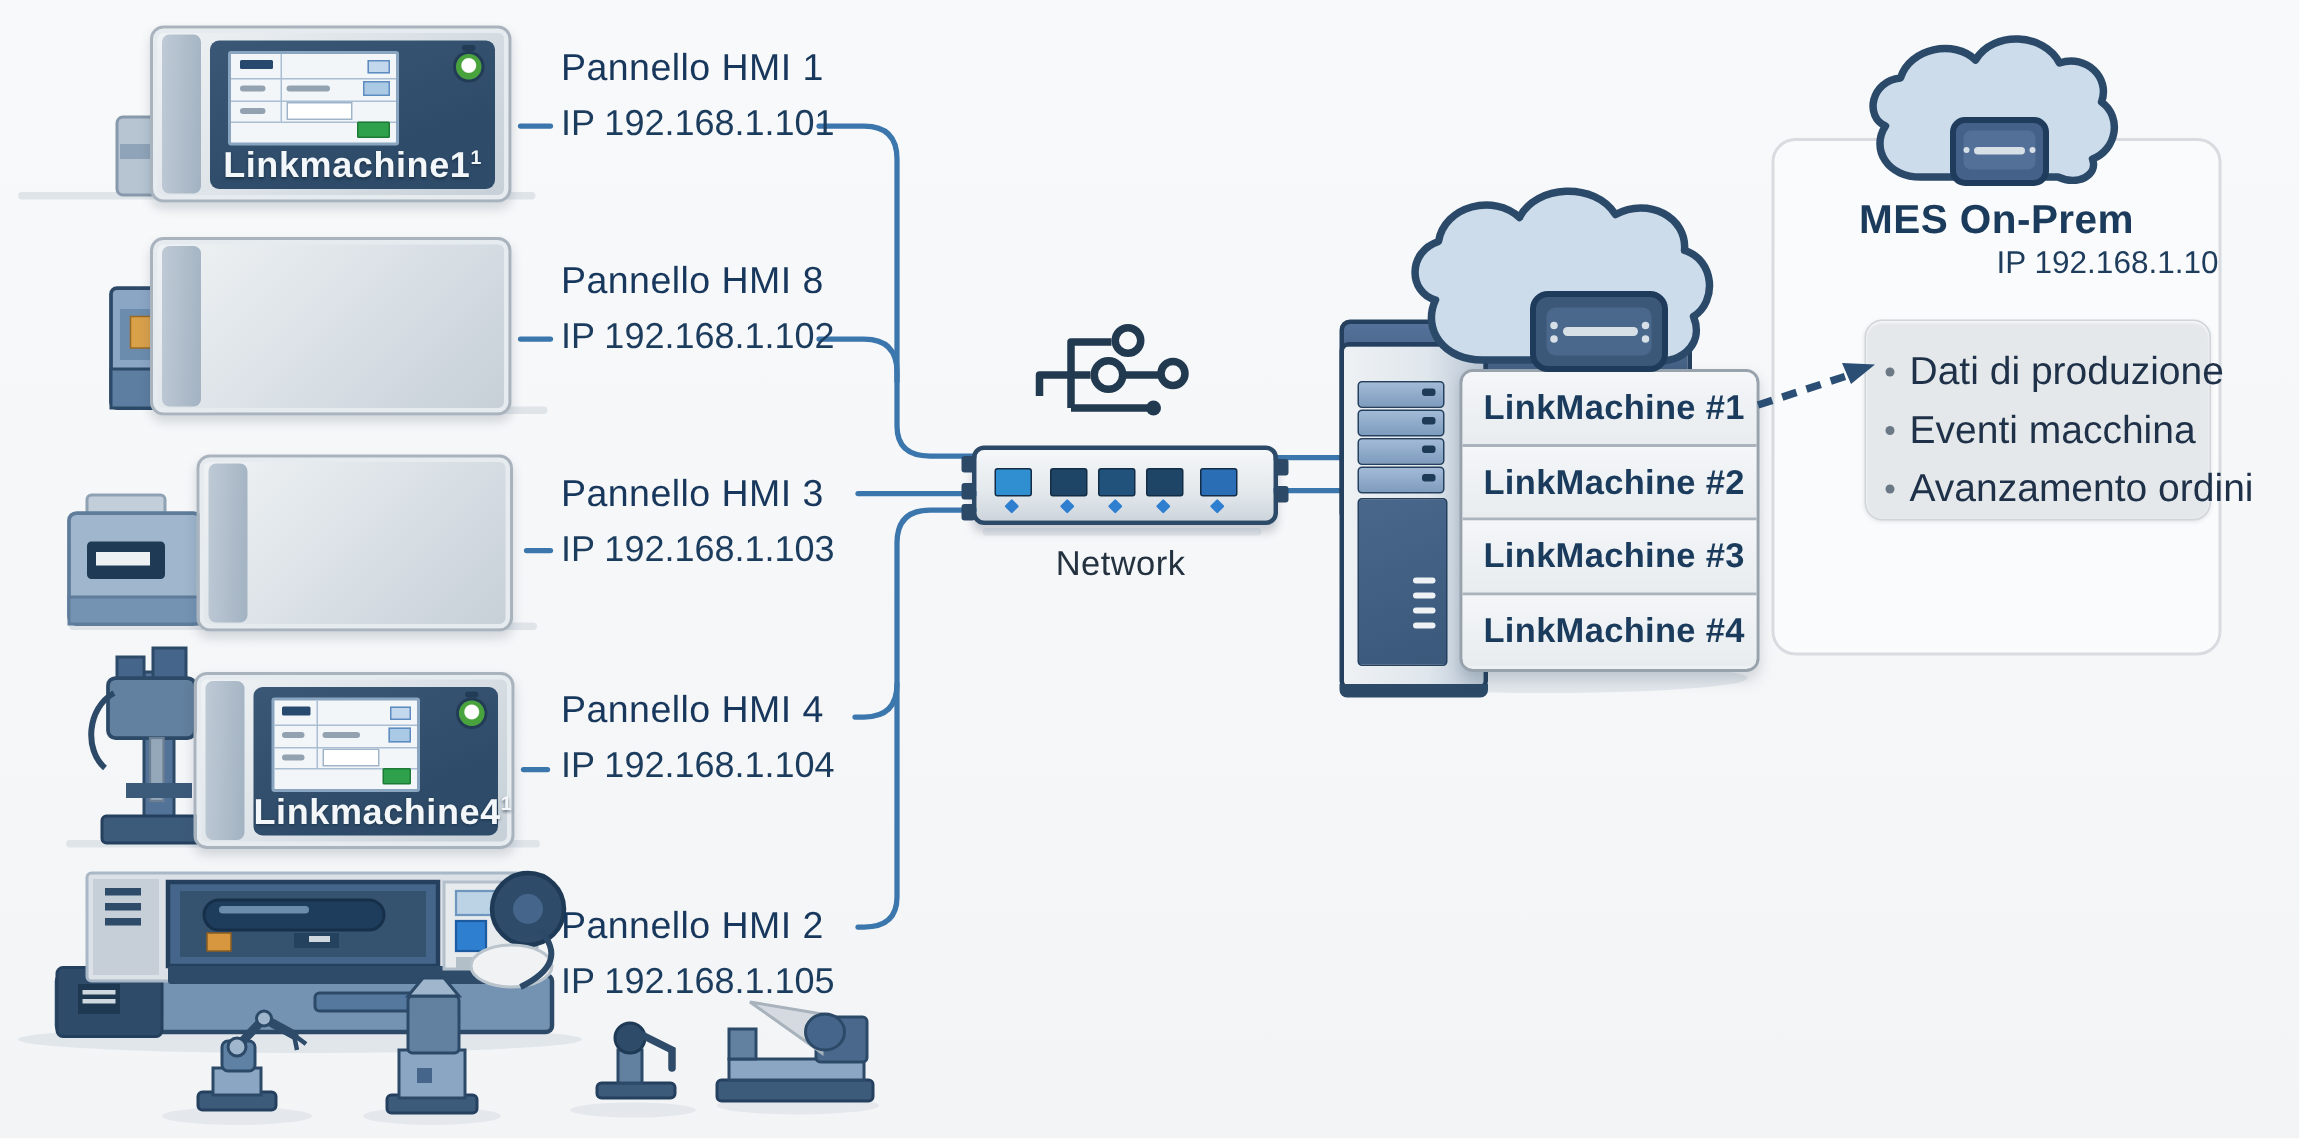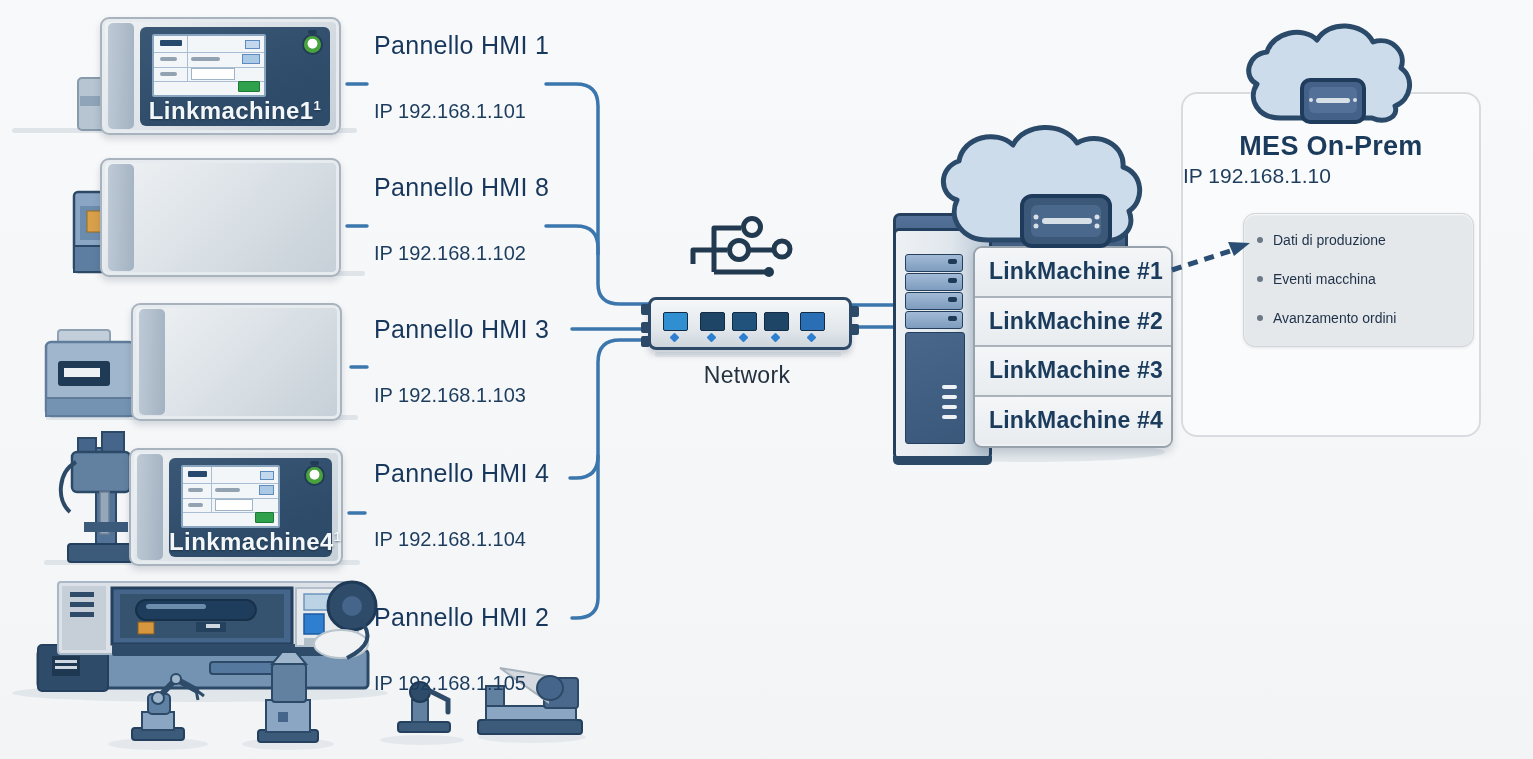--- a/index.html
+++ b/index.html
@@ -8,21 +8,21 @@
     background:linear-gradient(180deg,#f8f9fa 0%,#f5f6f8 70%,#f2f4f6 100%);
     font-family:"Liberation Sans", sans-serif;
   }
   svg.layer { position:absolute; left:0; top:0; width:1533px; height:759px; pointer-events:none; }
   svg.under { z-index:1; }
   svg.over  { z-index:6; }
 
   
   .lbl { position:absolute; left:374px; color:#17375c; white-space:nowrap; z-index:3; line-height:1; }
   .lbl.title { font-size:25px; font-weight:400; letter-spacing:.3px; }
-  .lbl.ip    { font-size:20px; font-weight:400; color:#1c3c5e;margin-top:30px; }
+  .lbl.ip    { font-size:24px; font-weight:400; color:#1c3c5e; }
 
   
   .hmi { position:absolute; z-index:2; border-radius:9px;
     background:linear-gradient(135deg,#f0f3f5 0%,#dde3e8 45%,#c6cfd7 100%);
     border:2px solid #a9b3bd;
     box-shadow:0 4px 7px rgba(45,65,88,.18), inset 0 0 0 3px #e6ebef; }
   .hmi .side { position:absolute; left:6px; top:4px; bottom:4px; width:26px; border-radius:5px;
     background:linear-gradient(90deg,#aebccb,#8fa2b5); opacity:.75; }
   .hmi .frame { position:absolute; left:38px; right:9px; top:8px; bottom:7px;
     background:linear-gradient(160deg,#3a5876 0%,#2e4c6a 70%); border-radius:6px; }
@@ -79,28 +79,28 @@
   .lmrow { height:47.5px; line-height:47.5px; padding-left:14px; font-size:23px; font-weight:700;
     color:#1b3b5d; letter-spacing:.2px; border-bottom:2px solid #aab3bb;
     background:linear-gradient(180deg,#f4f6f8,#e8ecef); white-space:nowrap; }
   .lmrow:last-child { border-bottom:none; }
 
   
   .mes { position:absolute; left:1181px; top:92px; width:296px; height:341px; z-index:2;
     background:#fafbfc; border:2px solid #d8dce0; border-radius:16px; }
   .mes .title { position:absolute; left:0; right:0; top:37px; text-align:center;
     font-size:27px; font-weight:700; color:#1b3b5d; letter-spacing:.3px; }
-  .mes .ip { position:absolute; left:0; right:0; top:70px; text-align:left;
+  .mes .ip { position:absolute; left:0; right:0; top:70px; text-align:right;
     font-size:21px; color:#1e3c5c; }
   .mes .card { position:absolute; left:60px; top:119px; width:229px; height:132px;
     background:#e5e8eb; border:1px solid #d0d5d9; border-radius:12px;
     box-shadow:inset 0 1px 2px rgba(255,255,255,.8), 0 1px 3px rgba(60,75,90,.12); }
   .mes-item { position:absolute; left:13px; display:flex; align-items:center; white-space:nowrap; }
   .mes-item .dot { width:6px; height:6px; border-radius:50%; background:#6b7886; margin-right:10px; flex:0 0 auto; }
-  .mes-item .txt { font-size:14px; color:#1e3148; }
+  .mes-item .txt { font-size:26px; color:#1e3148; }
 </style>
 </head>
 <body>
 
 <div class="stage">
 
   <svg class="layer under" viewBox="0 0 1533 759">
 
     <g fill="#dfe4e9">
       <rect x="12" y="128" width="345" height="5" rx="2.5"></rect>

